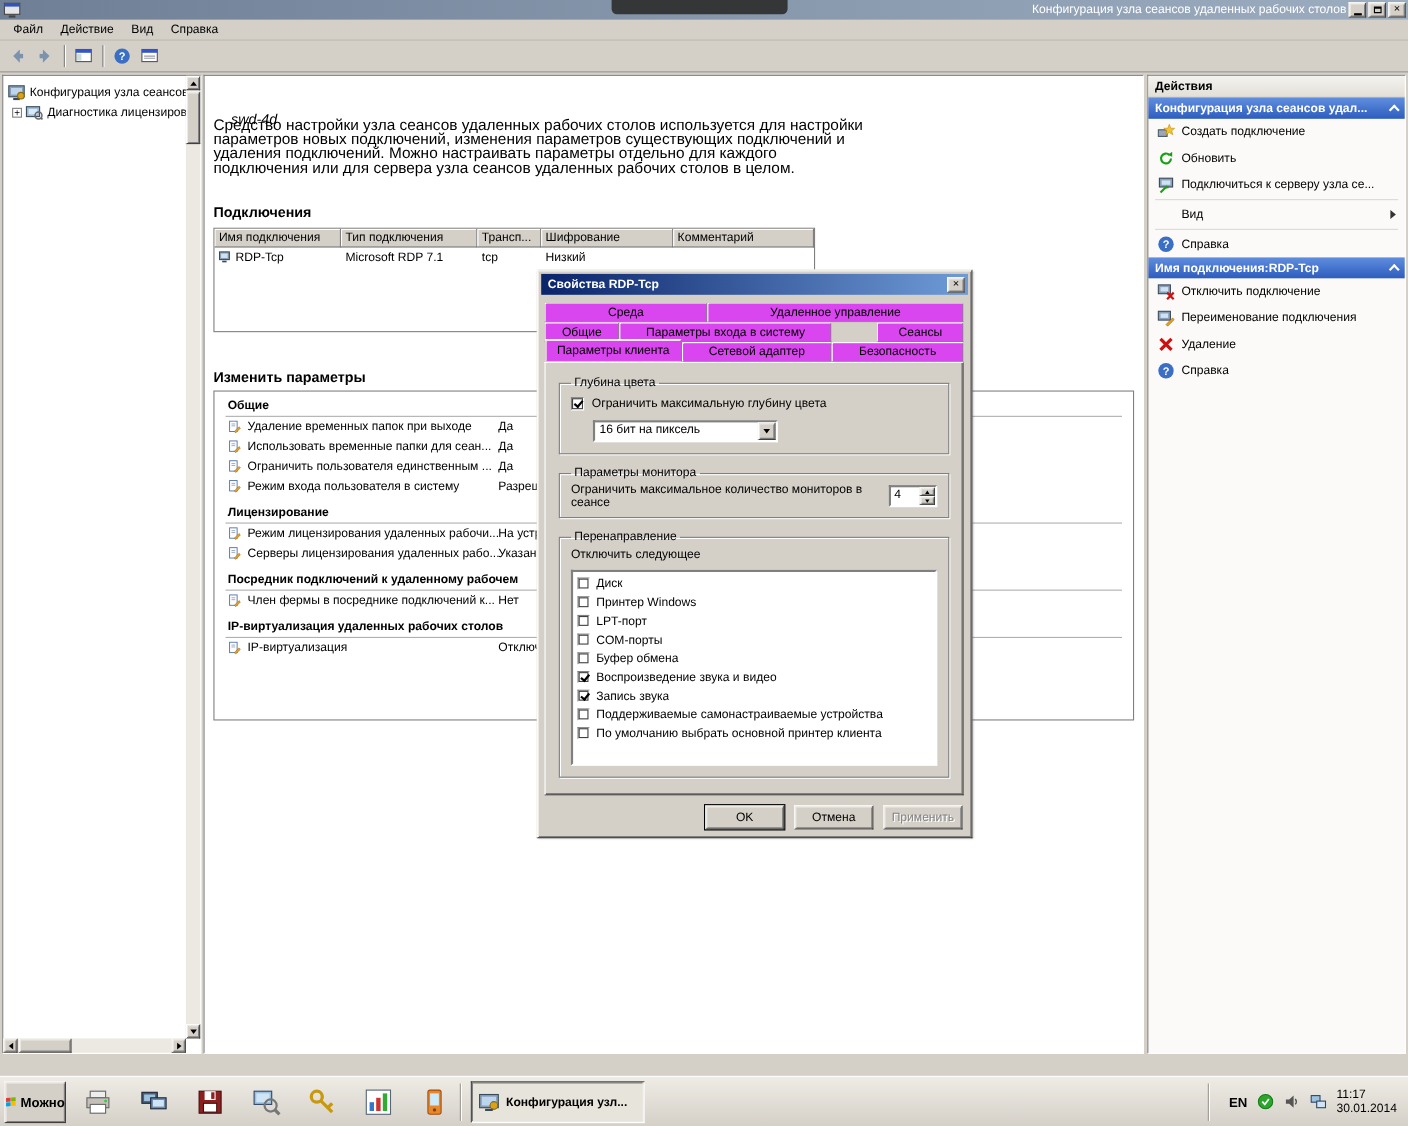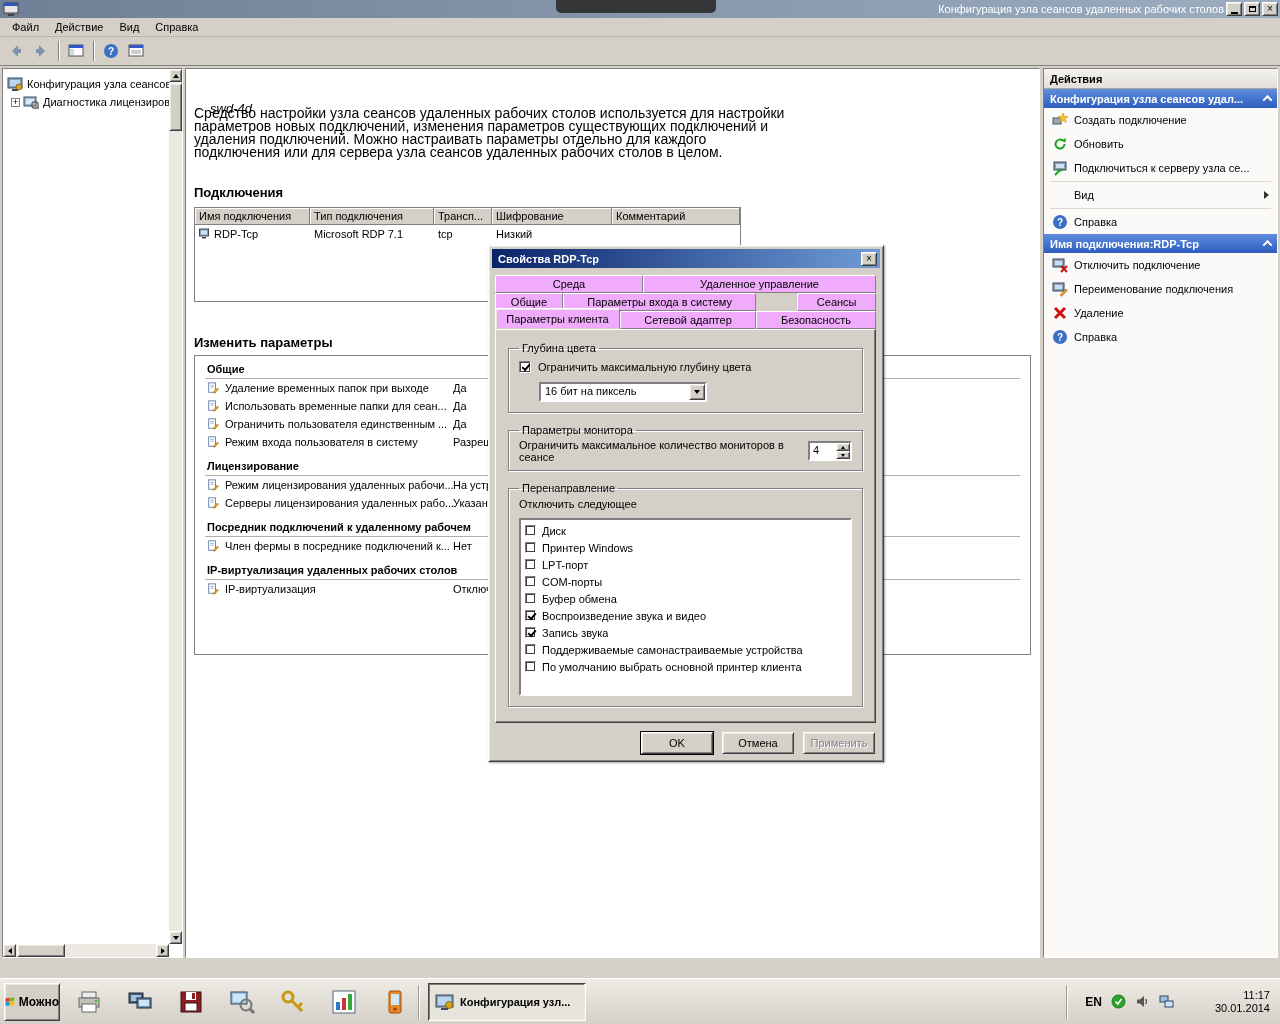--- a/index.html
+++ b/index.html
@@ -71,21 +71,21 @@
   .t-dn { width:0;height:0;border-left:3px solid transparent;border-right:3px solid transparent;border-top:4px solid #000; }
   .t-lf { width:0;height:0;border-top:3px solid transparent;border-bottom:3px solid transparent;border-right:4px solid #000; }
   .t-rt { width:0;height:0;border-top:3px solid transparent;border-bottom:3px solid transparent;border-left:4px solid #000; }
 
   
   .dialog { position:absolute; left:488px; top:245px; width:396px; height:517px; background:#d4d0c8; border:1px solid; border-color:#fff #404040 #404040 #fff; box-shadow: inset 1px 1px 0 #ece9e2, inset -1px -1px 0 #808080, 1px 1px 2px rgba(0,0,0,.35); z-index:20; font-size:11px; }
   .dlg-titlebar { position:absolute; left:3px; top:3px; right:3px; height:19px; background:linear-gradient(90deg,#0a246a,#6f9bd8); display:flex; align-items:center; padding:0 3px 0 6px; }
   .dlg-titlebar .ttl { color:#fff; font-weight:bold; flex:1; }
   .dlg-tabs { position:absolute; left:6px; top:29px; width:381px; }
   .tab-row { display:flex; height:18px; }
-  .tab { height:18px; display:flex; align-items:center; justify-content:center; background:#f0abfc; border:1px solid #808080; border-top-color:#fff; border-left-color:#fff; border-radius:2px 2px 0 0; font-size:11px; white-space:nowrap; overflow:hidden; }
+  .tab { height:18px; display:flex; align-items:center; justify-content:center; background:#d946ef; border:1px solid #808080; border-top-color:#fff; border-left-color:#fff; border-radius:2px 2px 0 0; font-size:11px; white-space:nowrap; overflow:hidden; }
   .tab.active { position:relative; z-index:5; height:21px; margin-top:-3px; margin-bottom:-1px; border-bottom:1px solid #d4d0c8; box-shadow: inset 1px 1px 0 #ece9e2; font-size:11px; }
   .tab-content { position:absolute; left:6px; top:83px; width:381px; height:394px; background:#d4d0c8; border:1px solid; border-color:#fff #404040 #404040 #fff; box-shadow: inset -1px -1px 0 #808080; padding:12px 12px; }
   fieldset.grp { border:1px solid #808080; box-shadow:1px 1px 0 #fff, inset 1px 1px 0 #fff; padding:4px 10px 8px; margin-bottom:11px; }
   fieldset.grp legend { padding:0 3px; font-size:11px; }
   .chk-row { display:flex; align-items:center; height:18px; }
   .cbx { position:relative; width:12px; height:12px; background:#fff; border:1px solid; border-color:#808080 #fff #fff #808080; outline:1px solid #404040; outline-offset:-2px; flex:0 0 auto; }
   .cbx[data-checked="true"]::after { content:""; position:absolute; left:2px; top:2px; width:6px; height:3px; border-left:2px solid #000; border-bottom:2px solid #000; transform:rotate(-50deg); }
   .cbx-lbl { margin-left:7px; }
   .combo { display:flex; width:168px; height:20px; margin:6px 0 2px 20px; background:#fff; border:2px solid; border-color:#808080 #fff #fff #808080; }
   .combo .txt { flex:1; padding:1px 4px; overflow:hidden; white-space:nowrap; }
@@ -110,21 +110,21 @@
 
   
   .taskbar { position:absolute; left:0; top:978px; width:1280px; height:46px; background:linear-gradient(#efece5,#d4d0c8); border-top:1px solid #fff; display:flex; align-items:center; padding:0 4px; }
   .start-btn { width:56px; height:38px; display:flex; align-items:center; justify-content:center; gap:4px; font-weight:bold; font-size:12px; flex:0 0 auto; }
   .ql { display:flex; align-items:center; gap:21px; margin-left:14px; flex:0 0 auto; }
   .ql-icon { width:30px; height:30px; display:flex; align-items:center; justify-content:center; }
   .tb-vsep { width:2px; height:34px; margin:0 8px; border-left:1px solid #9c9a92; border-right:1px solid #fff; flex:0 0 auto; }
   .task-btn { width:158px; height:38px; display:flex; align-items:center; padding:0 6px; gap:5px; background:#e7e4db; font-weight:bold; overflow:hidden; white-space:nowrap; flex:0 0 auto; }
   .tray { margin-left:auto; display:flex; align-items:center; gap:9px; padding-right:6px; flex:0 0 auto; }
   .tray .lang { font-size:12px; font-weight:bold; }
-  .clock { text-align:right; font-size:11px; line-height:13px;margin-left:32px; }
+  .clock { font-size:11px; line-height:13px; }
 
   .icon16 { width:16px; height:16px; flex:0 0 auto; }
   .icon12 { width:12px; height:12px; flex:0 0 auto; }
   .nowrap { white-space:nowrap; overflow:hidden; }
 </style>
 </head>
 <body>
 
 <div class="screen">
 

